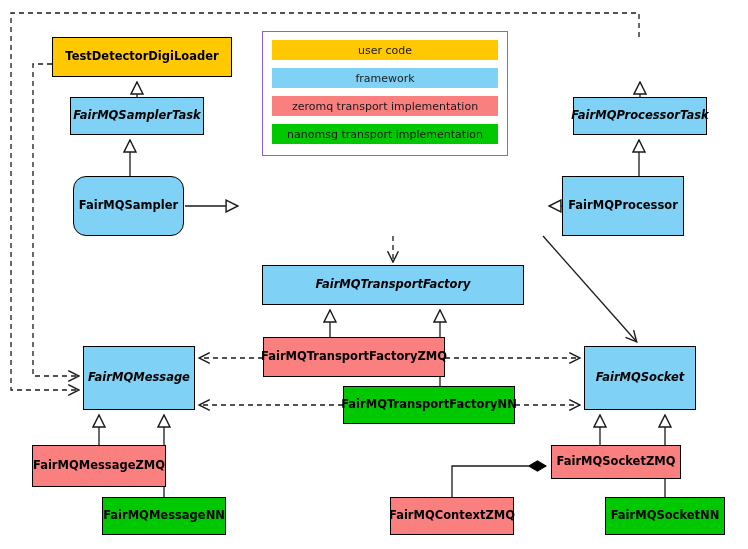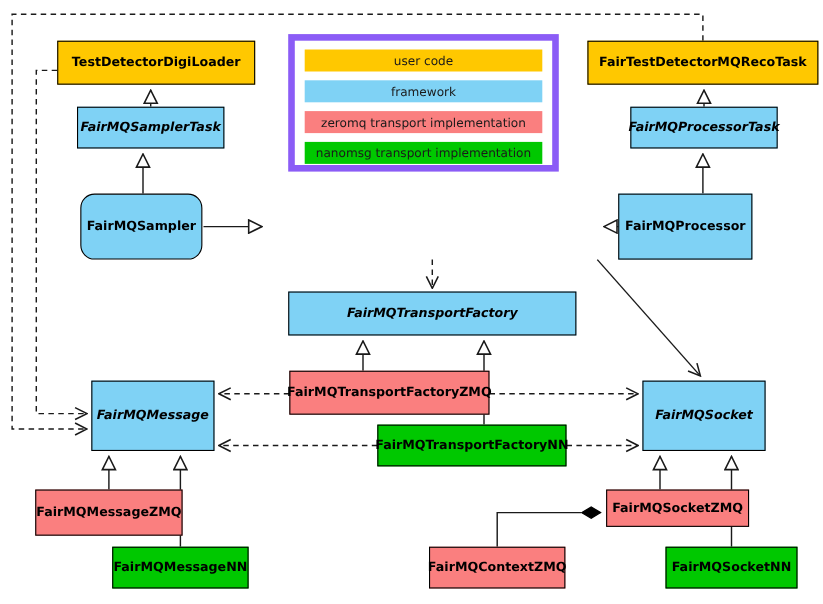--- a/index.html
+++ b/index.html
@@ -25,21 +25,21 @@
   }
   .node.italic{font-style:italic;}
   .usercode{background:#ffc800;}
   .framework{background:#7fd2f5;}
   .zeromq{background:#fa7f7f;}
   .nanomsg{background:#00c800;}
 
   #legend{
     position:absolute;
     left:262px;top:31px;width:246px;height:125px;
-    background:#ffffff;border:6px solid #8b5cf6;
+    background:#ffffff;border:1px solid #8b5cf6;
     box-sizing:border-box;
     padding:8px 9px;
   }
   .legend-row{
     height:20px;margin-bottom:8px;
     display:flex;align-items:center;justify-content:center;
     font-size:11px;color:#1a1a1a;font-weight:normal;
   }
   .legend-row:last-child{margin-bottom:0;}
 </style>
@@ -119,23 +119,20 @@
     </div>
     <div class="legend-row" style="background:#00c800">
       <span>nanomsg transport implementation</span>
     </div>
   </div>
 
   <div class="node usercode" style="left:52px;top:37px;width:180px;height:40px;">
     <span>TestDetectorDigiLoader</span>
   </div>
 
-  <div class="node usercode" style="left:534px;top:37px;width:210px;height:40px;">
-    <span>FairTestDetectorMQRecoTask</span>
-  </div>
 
   <div class="node framework italic" style="left:70px;top:97px;width:134px;height:38px;">
     <span>FairMQSamplerTask</span>
   </div>
 
   <div class="node framework italic" style="left:573px;top:97px;width:134px;height:38px;">
     <span>FairMQProcessorTask</span>
   </div>
 
   <div class="node framework" style="left:73px;top:176px;width:111px;height:60px;border-radius:13px;">

